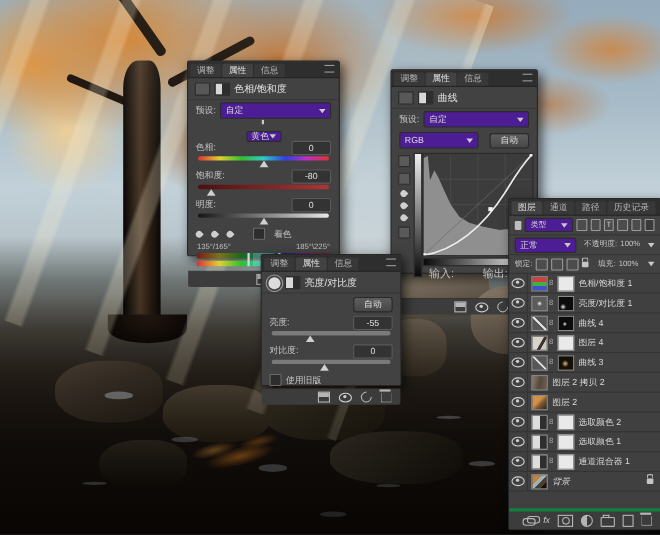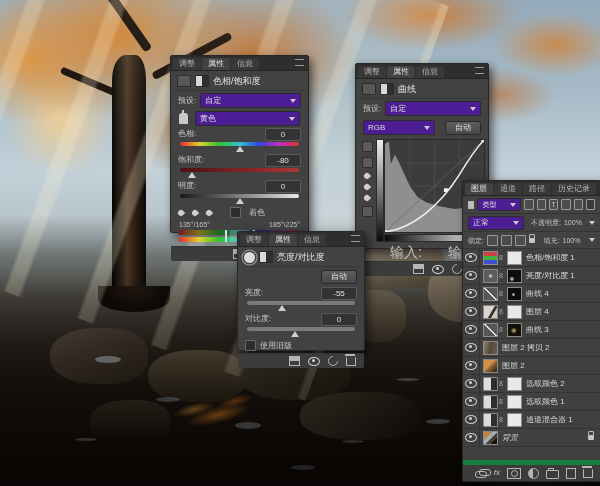--- a/index.html
+++ b/index.html
@@ -107,39 +107,39 @@
   .i-new{width:8px;height:9px;border:1px solid #b5b5b5;}
   .i-link{width:10px;height:5px;border:1px solid #b5b5b5;border-radius:3px;position:relative;margin-top:2px;}
   .i-link::after{content:'';position:absolute;left:3px;top:-3px;width:10px;height:5px;border:1px solid #b5b5b5;border-radius:3px;}
   .i-lock{width:6px;height:5px;background:#c5c5c5;position:relative;border-radius:1px;margin-top:3px;}
   .i-lock::before{content:'';position:absolute;left:0px;top:-4px;width:4px;height:3px;border:1px solid #c5c5c5;border-bottom:none;border-radius:2px 2px 0 0;}
   .fxg{font-size:8px;font-style:italic;color:#c5c5c5;}
   
   #hs{left:170px;top:55px;width:137px;height:176px;}
   .hand-icon{width:9px;height:11px;background:#c9c9c9;border-radius:3px 3px 1px 1px;position:relative;}
   .hand-icon::after{content:'';position:absolute;left:3px;top:-3px;width:2px;height:4px;background:#c9c9c9;}
-  .droprow{display:flex;align-items:center;gap:7px;padding:2px 8px;height:13px;}
+  .droprow{display:flex;align-items:center;gap:7px;padding:2px 8px;height:13px;flex-direction:column;}
   .rangerow{display:flex;justify-content:space-between;padding:1px 8px;font-size:7px;color:#c0c0c0;}
   .spec2{position:relative;height:13px;margin:1px 8px 3px;}
   .spec2 .s{position:absolute;left:0;right:0;height:5px;
     background:linear-gradient(to right,#e03030,#e0d030,#30c030,#30c8c8,#3040e0,#c030c0,#e03030);}
   .spec2 .s.top{top:0;filter:brightness(.55);}
   .spec2 .s.bot{top:7px;}
   .spec2 .band{position:absolute;left:42%;width:16%;top:0;height:12px;background:rgba(255,255,255,.18);}
   .spec2 .mk{position:absolute;top:0;height:12px;width:2px;background:#d8d8d8;}
   
   #cv{left:355px;top:63px;width:132px;height:184px;}
   .cbody{display:flex;padding:2px 5px 0 4px;gap:2px;}
   .ctools{display:flex;flex-direction:column;gap:5px;width:14px;align-items:center;padding-top:2px;}
   .ctool{width:9px;height:9px;background:#5a5a5a;border:1px solid #2e2e2e;border-radius:1px;}
   .cgwrap{flex:1;position:relative;padding-left:8px;}
   .cleft{position:absolute;left:0;top:0;bottom:19px;width:6px;background:linear-gradient(to top,#0a0a0a,#efefef);border:1px solid #2a2a2a;}
   .cgraph{width:100%;height:92px;border:1px solid #2a2a2a;background:#3c3c3c;display:block;}
   .cbottom{height:6px;margin-top:1px;background:linear-gradient(to right,#0a0a0a,#efefef);border:1px solid #2a2a2a;}
-  .ciorow{display:flex;gap:26px;padding:3px 2px 2px 6px;color:#c0c0c0;font-size:14px;}
+  .ciorow{display:flex;gap:26px;padding:3px 2px 16px 6px;color:#c0c0c0;font-size:10px;}
   
   #bc{left:237px;top:231px;width:126px;height:118px;}
   .sun{width:11px;height:11px;border-radius:50%;background:#dcdcdc;box-shadow:0 0 0 1.5px #424242,0 0 0 2.5px #9a9a9a;}
   
   #ly{left:462px;top:180px;width:137px;height:300px;display:flex;flex-direction:column;}
   .lfilter{display:flex;align-items:center;gap:3px;height:15px;padding:1px 5px;border-bottom:1px solid #353535;}
   .kindicon{width:8px;height:8px;background:#bdbdbd;border-radius:1px;}
   .fico{width:9px;height:9px;border:1px solid #9a9a9a;border-radius:1px;font-size:7px;color:#cfcfcf;
     display:flex;align-items:center;justify-content:center;background:#4c4c4c;}
   .lblend{display:flex;align-items:center;gap:3px;height:17px;padding:0 5px;border-bottom:1px solid #353535;}
@@ -162,21 +162,21 @@
   .icon-selcolor{background:#575757;background-image:linear-gradient(90deg,#ddd 50%,#2e2e2e 50%);border-radius:1px;}
   .img-l4{background:linear-gradient(120deg,#d8d4cc 0 52%,#3a342c 56% 68%,#cfcabf 72%);}
   .img-tex{background:linear-gradient(100deg,#8a7f6d,#55493a 50%,#6e5f4c);}
   .img-warm{background:linear-gradient(135deg,#d49045 0 40%,#7d5a33 60%,#2e2013);}
   .img-bg{background:linear-gradient(135deg,#c08440 0 35%,#9db0bd 35% 55%,#4a3f30 55% 75%,#171208 75%);}
   .linkg{font-size:7px;color:#a8a8a8;margin:0 1px;}
   .lname{font-size:8px;color:#d8d8d8;margin-left:4px;white-space:nowrap;overflow:hidden;flex:1;}
   .lname.it{font-style:italic;}
   .lgap{flex:1;background:#404040;}
   .lfoot{display:flex;align-items:center;justify-content:flex-end;gap:7px;height:16px;
-    padding:0 7px;border-top:5px solid #15803d;background:#3c3c3c;}
+    padding:0 7px;border-top:3px solid #15803d;background:#3c3c3c;}
 </style>
 </head>
 <body>
 
 <div class="stage">
 
   <div class="scene">
     <div class="branch b1"></div>
     <div class="branch b2"></div>
     <div class="branch b3"></div>

